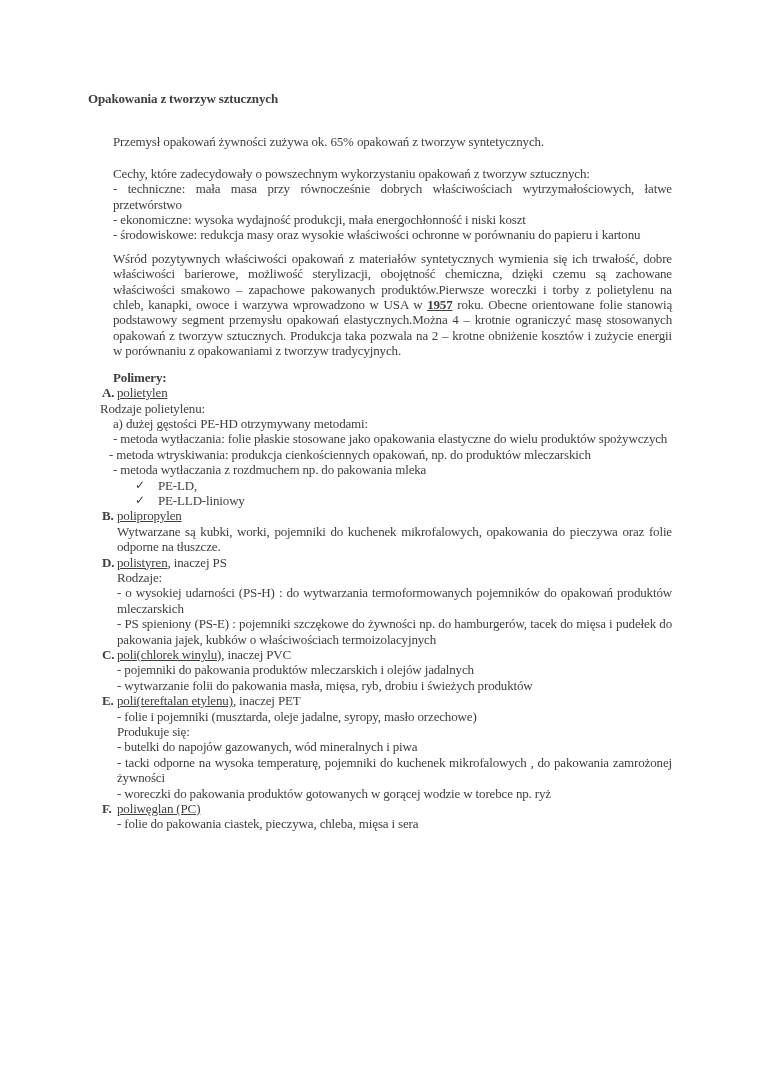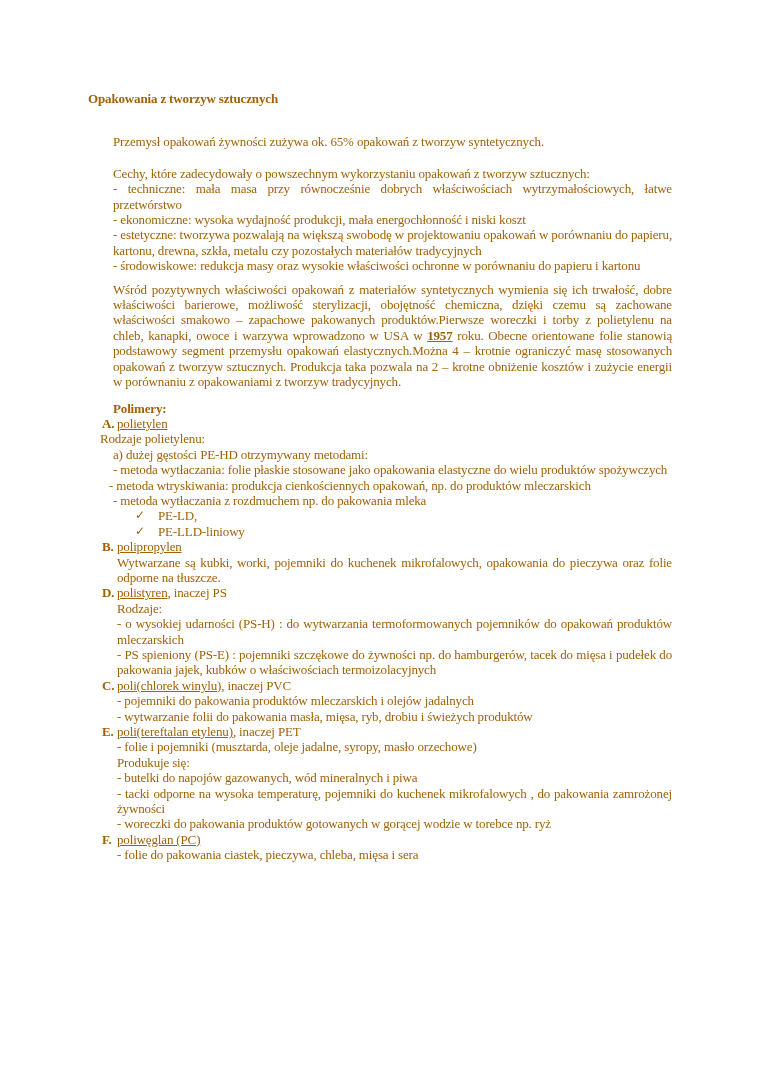--- a/index.html
+++ b/index.html
@@ -6,21 +6,21 @@
   html, body { background: #ffffff; }
   .page {
     position: relative;
     width: 760px;
     height: 1075px;
     background: #ffffff;
     overflow: hidden;
     font-family: "Liberation Serif", serif;
     font-size: 13px;
     line-height: 15.4px;
-    color: #a16207;
+    color: #404040;
     letter-spacing: -0.15px;
   }
   .content { padding: 91px 88px 0 88px; }
   p { margin: 0; }
 
   .doc-title { font-weight: bold; margin-bottom: 16px; }
   .intro { margin-left: 25px; margin-bottom: 16px; margin-top: 28px; }
 
   .features-block { margin-bottom: 8px; }
   .features-block p { margin-left: 25px; }
@@ -56,21 +56,20 @@
   <div class="content">
 
     <p class="doc-title">Opakowania z tworzyw sztucznych</p>
 
     <p class="intro">Przemysł opakowań żywności zużywa ok. 65% opakowań z tworzyw syntetycznych.</p>
 
     <div class="features-block">
       <p>Cechy, które zadecydowały o powszechnym wykorzystaniu opakowań z tworzyw sztucznych:</p>
       <p class="just">- techniczne: mała masa przy równocześnie dobrych właściwościach wytrzymałościowych, łatwe przetwórstwo</p>
       <p class="just">- ekonomiczne: wysoka wydajność produkcji, mała energochłonność i niski koszt</p>
-      <p class="just">- estetyczne: tworzywa pozwalają na większą swobodę w projektowaniu opakowań w porównaniu do papieru, kartonu, drewna, szkła, metalu czy pozostałych materiałów tradycyjnych</p>
       <p class="just">- środowiskowe: redukcja masy oraz wysokie właściwości ochronne w porównaniu do papieru i kartonu</p>
     </div>
 
     <div class="overview-block">
       <p><span>Wśród pozytywnych właściwości opakowań z materiałów syntetycznych wymienia się ich trwałość, dobre właściwości barierowe, możliwość sterylizacji, obojętność chemiczna, dzięki czemu są zachowane właściwości smakowo – zapachowe pakowanych produktów.</span><span>Pierwsze woreczki i torby z polietylenu na chleb, kanapki, owoce i warzywa wprowadzono w USA w </span><span class="year">1957</span><span> roku. Obecne orientowane folie stanowią podstawowy segment przemysłu opakowań elastycznych.</span><span>Można 4 – krotnie ograniczyć masę stosowanych opakowań z tworzyw sztucznych. Produkcja taka pozwala na 2 – krotne obniżenie kosztów i zużycie energii w porównaniu z opakowaniami z tworzyw tradycyjnych.</span></p>
     </div>
 
     <p class="polymers-heading">Polimery:</p>
 
     <div>

